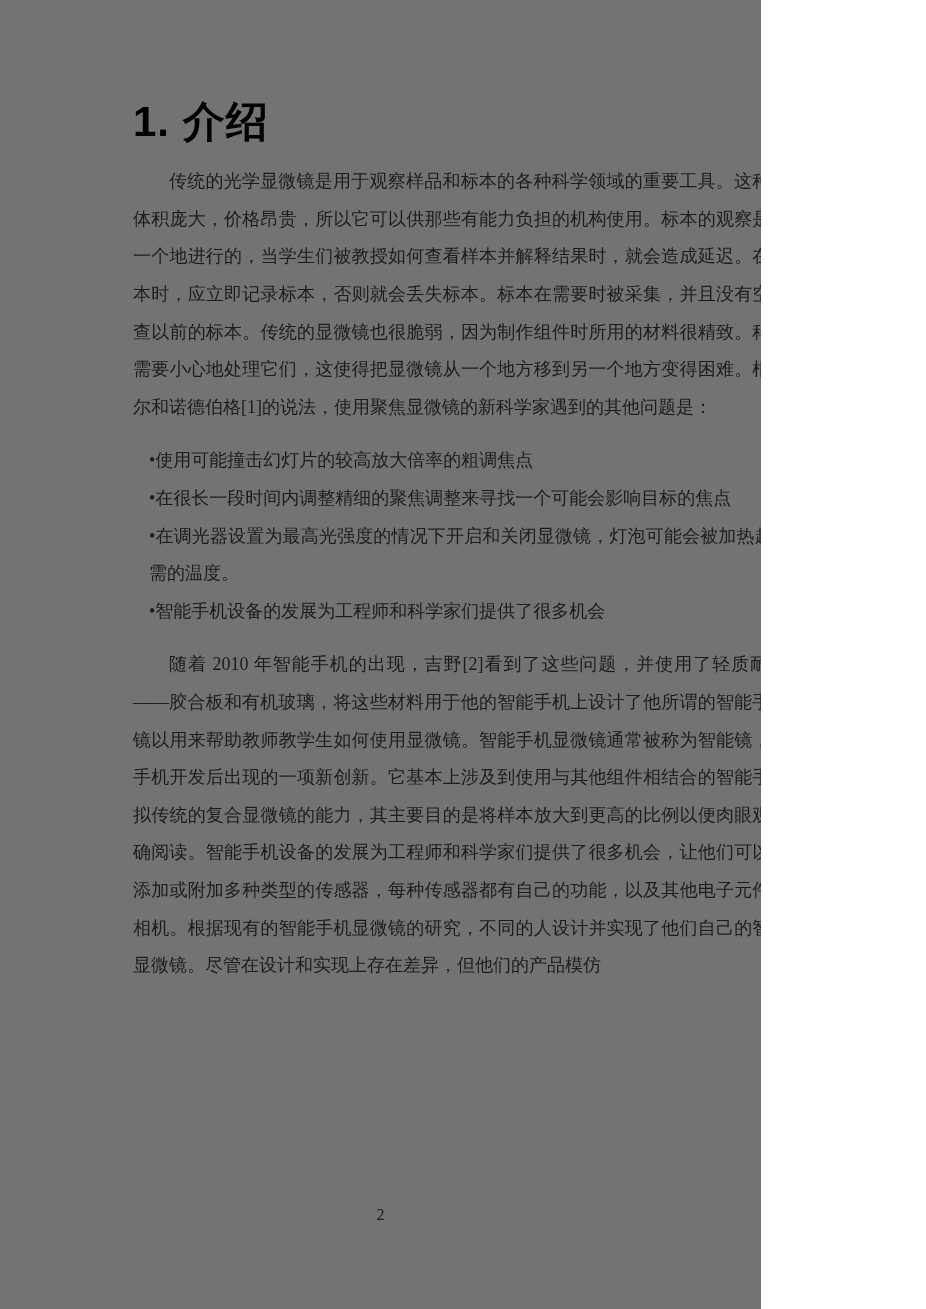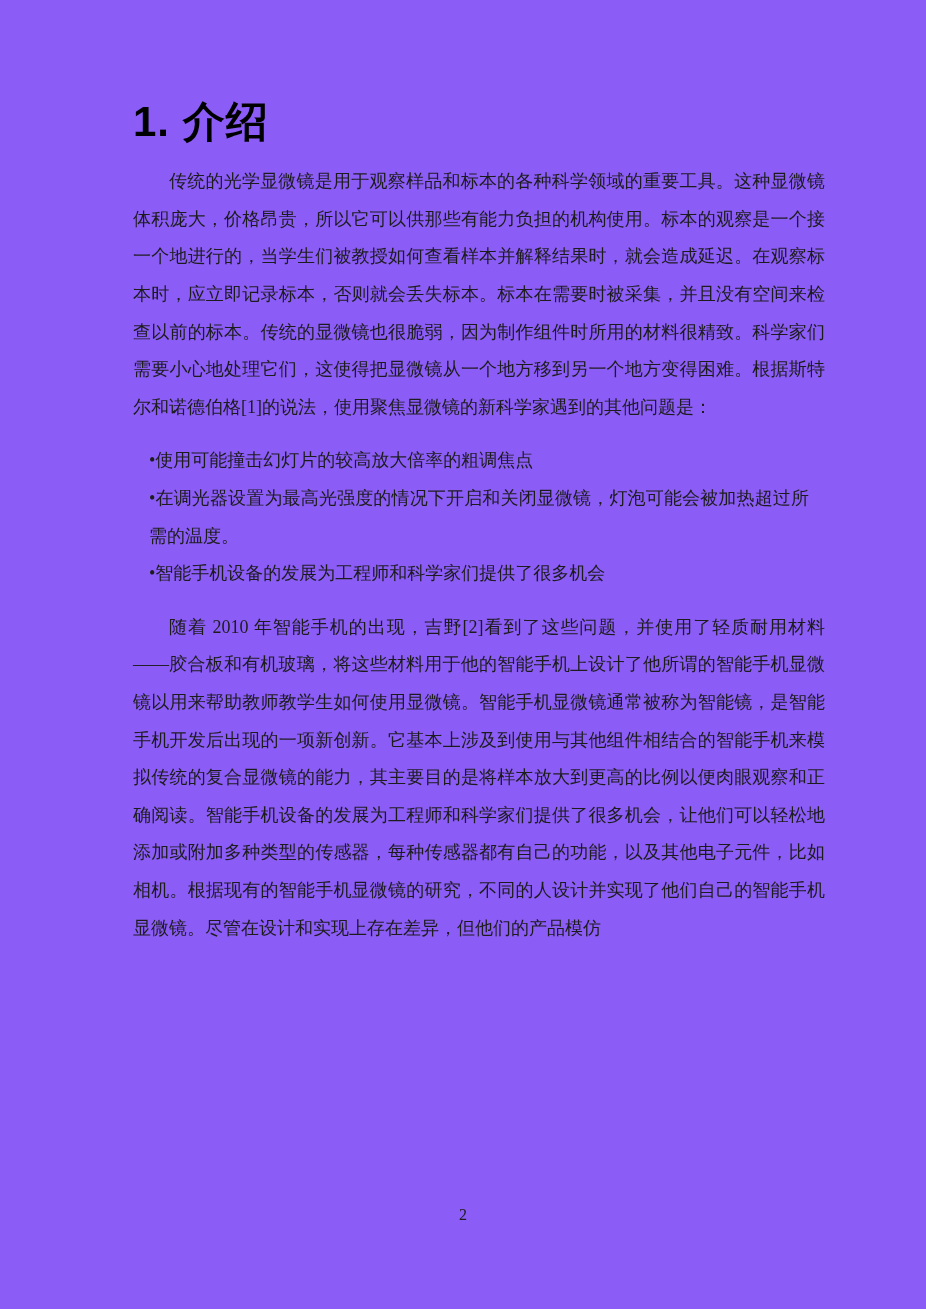--- a/index.html
+++ b/index.html
@@ -2,23 +2,23 @@
 <html lang="zh"><head>
 <meta charset="utf-8">
 <style>
   html, body {
     margin: 0;
     padding: 0;
     background: #ffffff;
   }
   .page {
     position: relative;
-    width: 926px;
+    width: 761px;
     height: 1309px;
-    background: #8b5cf6;
+    background: #737373;
     overflow: hidden;
     font-family: "Liberation Serif", serif;
     color: #1c1c1c;
   }
   .content {
     position: absolute;
     left: 133px;
     top: 98px;
     width: 692px;
   }
@@ -63,20 +63,21 @@
 
 <div class="page">
   <div class="content">
 
     <h1 class="heading">1. 介绍</h1>
 
     <p class="para">传统的光学显微镜是用于观察样品和标本的各种科学领域的重要工具。这种显微镜体积庞大，价格昂贵，所以它可以供那些有能力负担的机构使用。标本的观察是一个接一个地进行的，当学生们被教授如何查看样本并解释结果时，就会造成延迟。在观察标本时，应立即记录标本，否则就会丢失标本。标本在需要时被采集，并且没有空间来检查以前的标本。传统的显微镜也很脆弱，因为制作组件时所用的材料很精致。科学家们需要小心地处理它们，这使得把显微镜从一个地方移到另一个地方变得困难。根据斯特尔和诺德伯格[1]的说法，使用聚焦显微镜的新科学家遇到的其他问题是：</p>
 
     <div class="bullet-list">
       <div class="bullet"><span class="bullet-marker">•</span><span>使用可能撞击幻灯片的较高放大倍率的粗调焦点</span></div>
+      <div class="bullet"><span class="bullet-marker">•</span><span>在很长一段时间内调整精细的聚焦调整来寻找一个可能会影响目标的焦点</span></div>
       <div class="bullet"><span class="bullet-marker">•</span><span>在调光器设置为最高光强度的情况下开启和关闭显微镜，灯泡可能会被加热超过所需的温度。</span></div>
       <div class="bullet"><span class="bullet-marker">•</span><span>智能手机设备的发展为工程师和科学家们提供了很多机会</span></div>
     </div>
 
     <p class="para">随着 2010 年智能手机的出现，吉野[2]看到了这些问题，并使用了轻质耐用材料——胶合板和有机玻璃，将这些材料用于他的智能手机上设计了他所谓的智能手机显微镜以用来帮助教师教学生如何使用显微镜。智能手机显微镜通常被称为智能镜，是智能手机开发后出现的一项新创新。它基本上涉及到使用与其他组件相结合的智能手机来模拟传统的复合显微镜的能力，其主要目的是将样本放大到更高的比例以便肉眼观察和正确阅读。智能手机设备的发展为工程师和科学家们提供了很多机会，让他们可以轻松地添加或附加多种类型的传感器，每种传感器都有自己的功能，以及其他电子元件，比如相机。根据现有的智能手机显微镜的研究，不同的人设计并实现了他们自己的智能手机显微镜。尽管在设计和实现上存在差异，但他们的产品模仿</p>
 
   </div>
 
   <div class="page-number">2</div>
 </div>

